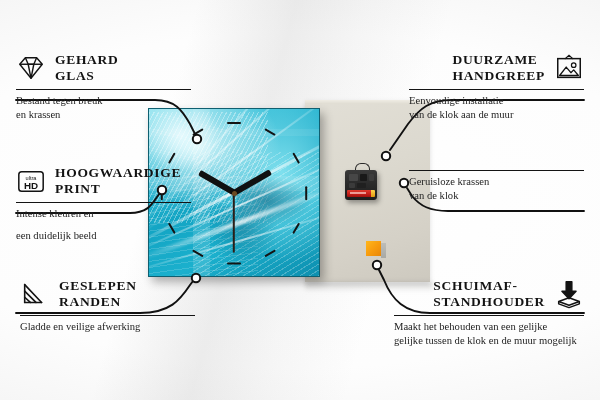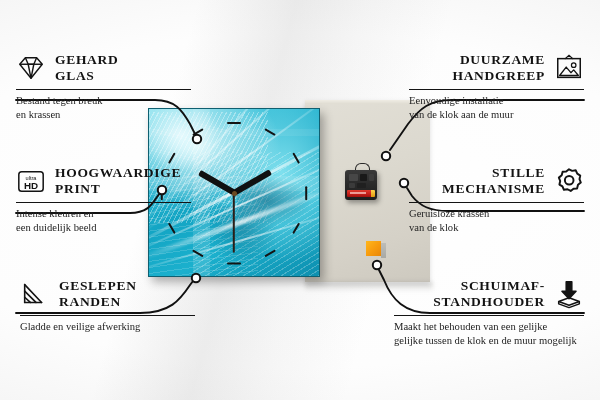--- a/index.html
+++ b/index.html
@@ -124,21 +124,21 @@
   }
   .co-rule{height:1.4px;background:#141414;}
   .ic{width:30px;height:30px;flex:0 0 30px;display:block;}
 
   
   .left .co-head{justify-content:flex-start;}
   .left .co-title{text-align:left;}
   .left .co-sub{text-align:left;}
   
   .right .co-head{justify-content:flex-end;}
-  .right .co-title{text-align:right;}
+  .right .co-title{text-align:left;}
   .right .co-sub{text-align:left;}
 </style>
 </head>
 <body>
 
 <div id="stage">
 
   <div id="product">
 
     <div class="wall"></div>
@@ -252,21 +252,21 @@
         <text x="16" y="15" font-family="Liberation Sans, sans-serif" font-size="6" text-anchor="middle" fill="#131313">ultra</text>
         <text x="16" y="24.5" font-family="Liberation Sans, sans-serif" font-size="10.5" font-weight="bold" text-anchor="middle" fill="#131313">HD</text>
       </svg>
       <div>
         <div class="co-title">HOOGWAARDIGE</div>
         <div class="co-title">PRINT</div>
       </div>
     </div>
     <div class="co-rule" style="width:175px;margin-top:5px;"></div>
     <div class="co-sub">Intense kleuren en</div>
-    <div class="co-sub" style="margin-top:0;">een duidelijk beeld</div>
+    <div class="co-sub" style="margin-top:8px;">een duidelijk beeld</div>
   </div>
 
   <div class="callout left" style="left:20px;top:278px;width:175px;">
     <div class="co-head">
       <svg class="ic" viewBox="0 0 32 32">
         <g stroke="#131313" stroke-width="1.7" stroke-linecap="round">
           <path d="M5 6 L23 25"></path>
           <path d="M5 13 L17 25"></path>
           <path d="M5 19.5 L11 25"></path>
           <path d="M5 6 L5 25"></path>
@@ -294,32 +294,20 @@
         <circle cx="21" cy="13" r="2.4" fill="none" stroke="#131313" stroke-width="1.3"></circle>
         <path d="M6 24 L13 15 L18 21 L21 18 L26 24 Z" fill="none" stroke="#131313" stroke-width="1.4" stroke-linejoin="round"></path>
       </svg>
     </div>
     <div class="co-rule" style="width:175px;margin-top:5px;"></div>
     <div class="co-sub">Eenvoudige installatie</div>
     <div class="co-sub" style="margin-top:0;">van de klok aan de muur</div>
   </div>
 
   <div class="callout right" style="left:409px;top:165px;width:175px;">
-    <div class="co-head">
-      <div>
-        <div class="co-title">STILLE</div>
-        <div class="co-title">MECHANISME</div>
-      </div>
-      <svg class="ic" viewBox="0 0 32 32">
-        <g fill="none" stroke="#131313" stroke-width="2.1" stroke-linejoin="round">
-          <path d="M16 3.5 L19.4 5.2 L23.2 4.6 L24.8 8.2 L28 10.2 L27.2 14 L28.6 17.6 L25.6 20.1 L24.6 23.9 L20.8 24.2 L17.8 26.6 L14.4 24.8 L10.6 25.4 L9 21.8 L5.8 19.8 L6.6 16 L5.2 12.4 L8.2 9.9 L9.2 6.1 L13 5.8 Z"></path>
-          <circle cx="16.2" cy="15.2" r="4.6"></circle>
-        </g>
-      </svg>
-    </div>
     <div class="co-rule" style="width:175px;margin-top:5px;"></div>
     <div class="co-sub">Geruisloze krassen</div>
     <div class="co-sub" style="margin-top:0;">van de klok</div>
   </div>
 
   <div class="callout right" style="left:394px;top:278px;width:190px;">
     <div class="co-head">
       <div>
         <div class="co-title">SCHUIMAF-</div>
         <div class="co-title">STANDHOUDER</div>

